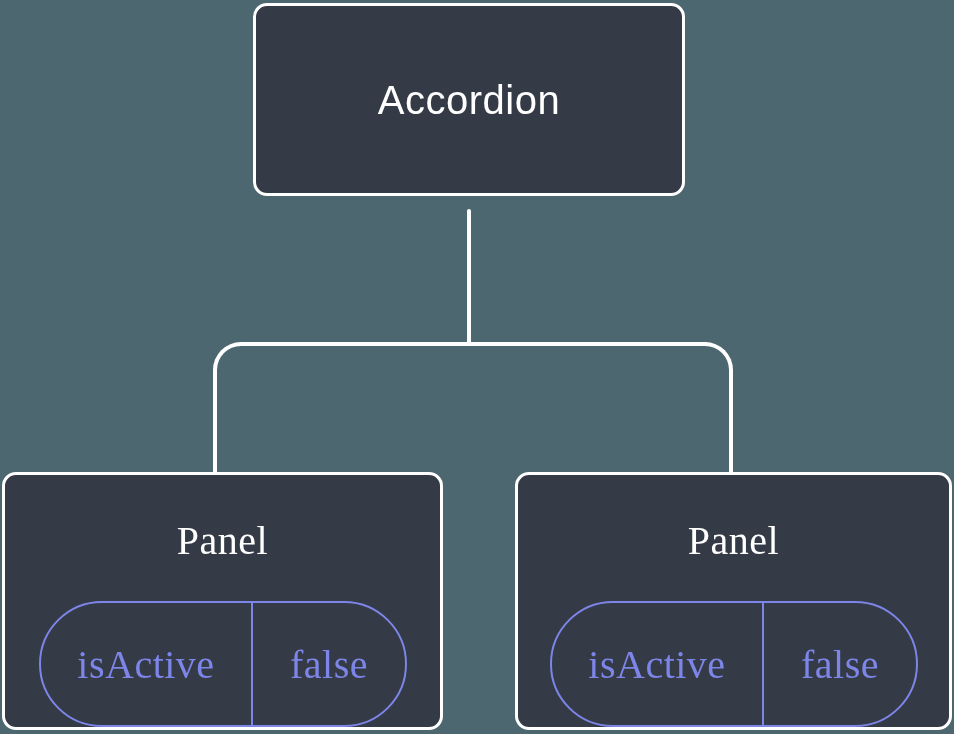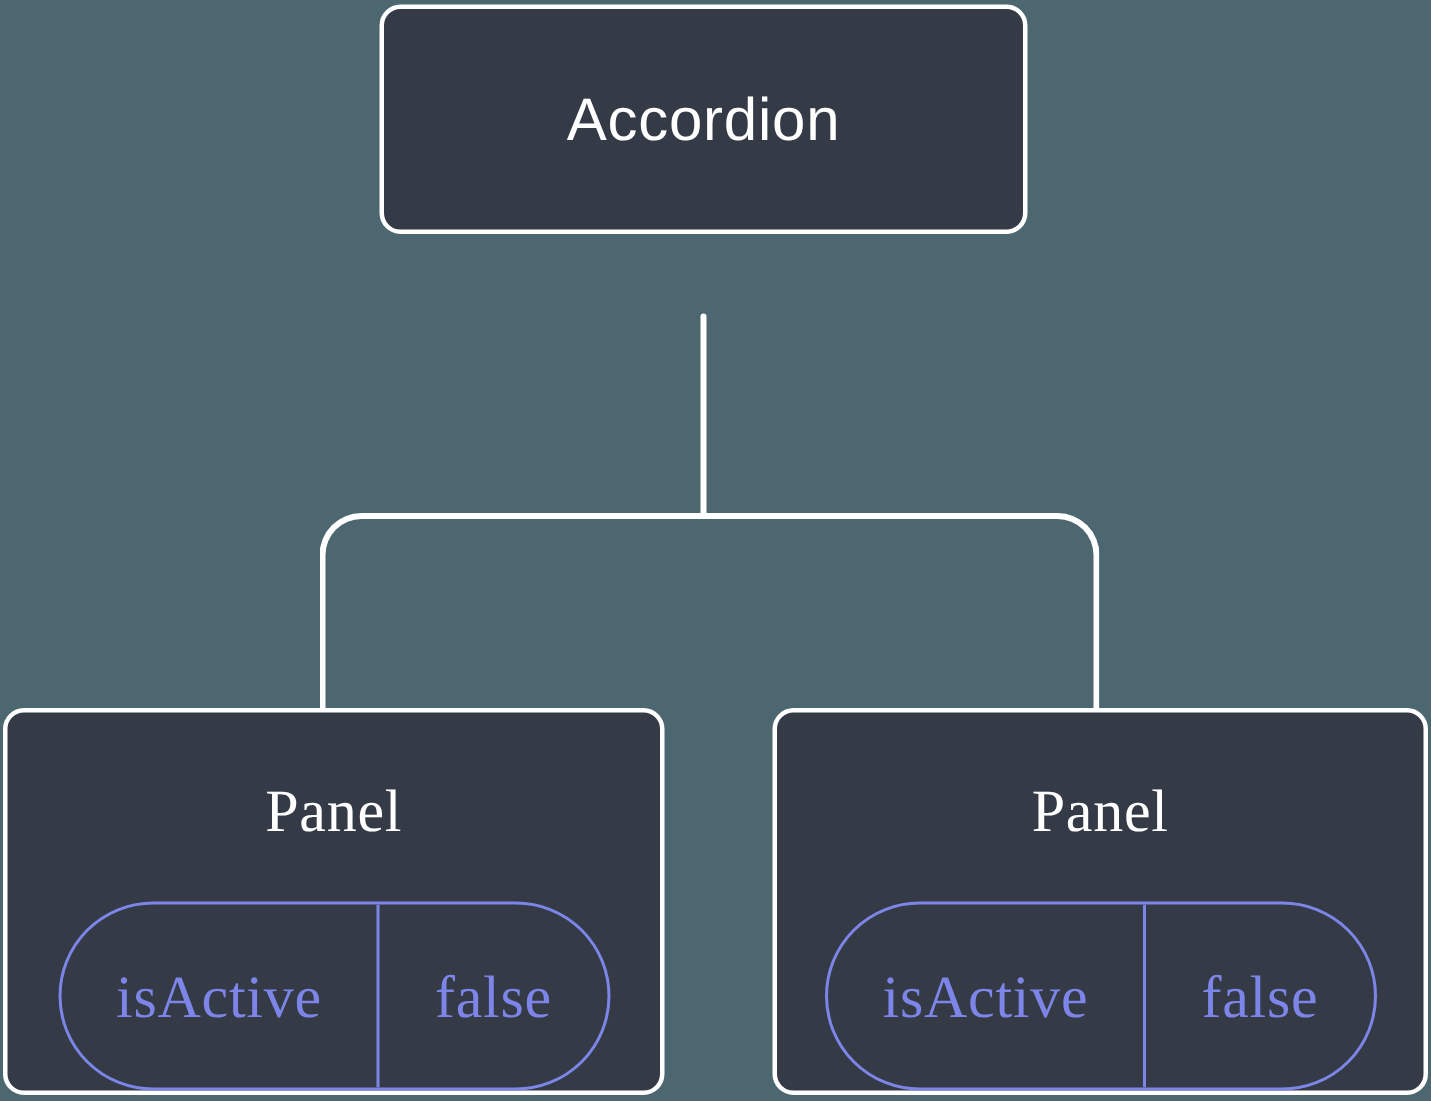--- a/index.html
+++ b/index.html
@@ -30,21 +30,21 @@
   .node-title {
     color: var(--title_text);
     font-size: 40px;
     font-weight: 500;
     letter-spacing: 0.5px;
     text-align: center;
     line-height: 1.2;
   }
   .accordion-node {
     left: 253px; top: 3px;
-    width: 432px; height: 153px;
+    width: 432px; height: 193px;
     display: flex; align-items: center; justify-content: center;
   }
   .connector-stem {
     position: absolute;
     left: 467px; top: 209px;
     width: 4px; height: 137px;
     background: var(--connector);
     border-radius: 2px;
   }
   .connector-bracket {

